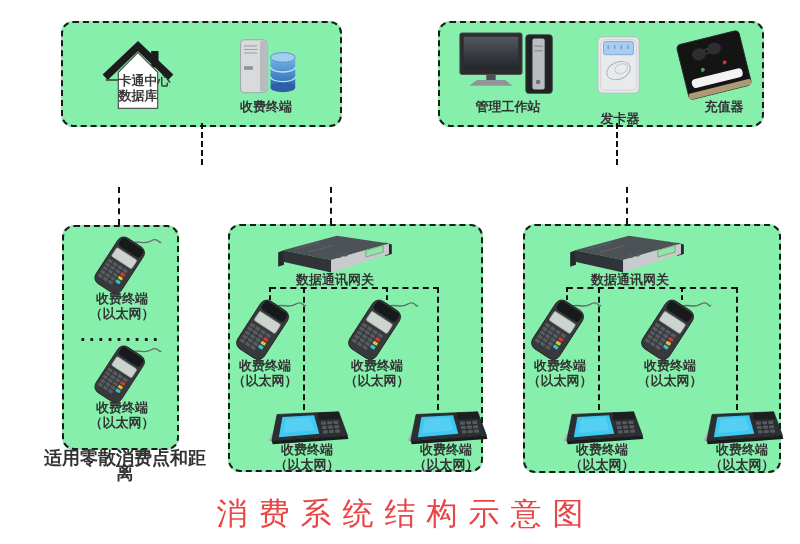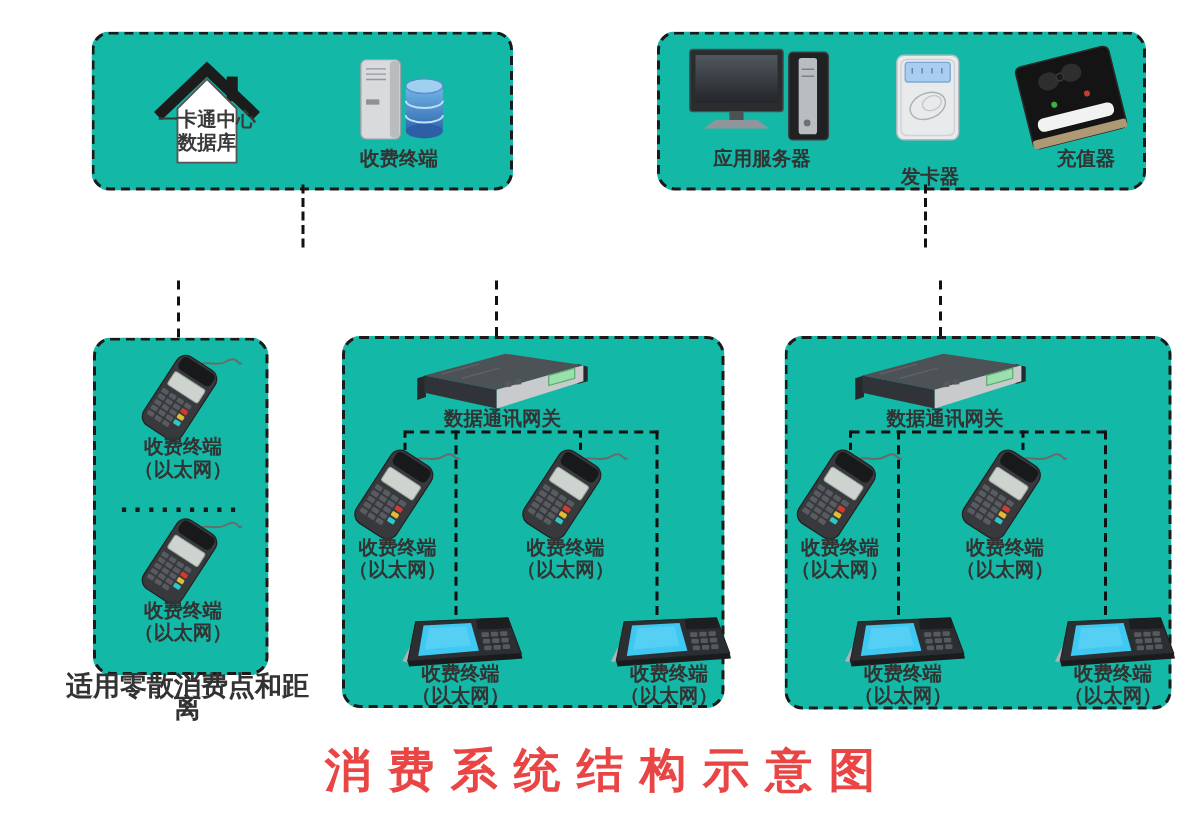--- a/index.html
+++ b/index.html
@@ -1,21 +1,21 @@
 <!DOCTYPE html>
 <html><head>
 <meta charset="utf-8">
 <style>
   html,body{margin:0;padding:0;background:#fff;}
   .stage{
     position:relative;width:800px;height:544px;background:#fff;overflow:hidden;
     font-family:"DejaVu Sans",sans-serif;
   }
   .dashed-box{
-    position:absolute;border:2px dashed #1a1a1a;border-radius:12px;background:#14b8a6;
+    position:absolute;border:2px dashed #1a1a1a;border-radius:12px;background:#86efac;
   }
   .vline{position:absolute;width:0;border-left:2px dashed #111;}
   .hline{position:absolute;height:0;border-top:2px dashed #111;}
   .net-bar{
     position:absolute;left:30px;top:165px;width:740px;height:22px;border-radius:11px;
     background:linear-gradient(180deg,#a9def4 0%,#7ccaea 18%,#45ace0 52%,#2196ca 82%,#2b9dd0 100%);
     box-shadow:inset 0 2px 0 #2fa3d6, inset 0 -1px 0 #1b7fae;
     display:flex;align-items:center;justify-content:center;
   }
   .net-bar span{font-size:13px;font-weight:bold;color:#0e2b47;letter-spacing:1px;}
@@ -33,21 +33,21 @@
     position:absolute;left:0;width:100%;text-align:center;font-size:16px;font-weight:900;
     color:#1a1a1a;letter-spacing:3px;line-height:10px;
   }
   .caption{
     position:absolute;left:40px;top:450px;width:170px;text-align:center;
     font-size:18px;font-weight:bold;color:#333;line-height:15px;
   }
   .main-title{
     position:absolute;left:0;top:493px;width:800px;text-align:center;
     font-size:31px;color:#e94545;letter-spacing:11px;padding-left:11px;box-sizing:border-box;
-    font-weight:bold;
+    font-weight:normal;
   }
 </style>
 </head>
 <body>
 
 <svg width="0" height="0" style="position:absolute" aria-hidden="true">
   <defs>
     <linearGradient id="gradDb" x1="0" y1="0" x2="0" y2="1">
       <stop offset="0" stop-color="#74b7e8"></stop>
         <stop offset="1" stop-color="#2d66b0"></stop>
@@ -192,21 +192,21 @@
     <svg style="position:absolute;left:172px;top:15px;" width="64" height="60" viewBox="0 0 72 68">
         <use href="#sym-server"></use>
       </svg>
     <div class="dev-label" style="left:153px;top:76px;width:100px;">收费终端</div>
   </div>
 
   <div class="dashed-box" style="left:438px;top:21px;width:322px;height:102px;">
     <svg style="position:absolute;left:18px;top:8px;" width="98" height="68" viewBox="0 0 104 72">
         <use href="#sym-workstation"></use>
       </svg>
-    <div class="dev-label" style="left:18px;top:76px;width:100px;">应用服务器</div>
+    <div class="dev-label" style="left:18px;top:76px;width:100px;">管理工作站</div>
     <svg style="position:absolute;left:155px;top:12px;" width="47" height="60" viewBox="0 0 50 64">
         <use href="#sym-cardreader"></use>
       </svg>
     <div class="dev-label" style="left:130px;top:88px;width:100px;">发卡器</div>
     <svg style="position:absolute;left:232px;top:6px;" width="84" height="72" viewBox="0 0 84 72">
         <use href="#sym-recharger"></use>
       </svg>
     <div class="dev-label" style="left:234px;top:76px;width:100px;">充值器</div>
   </div>
 

